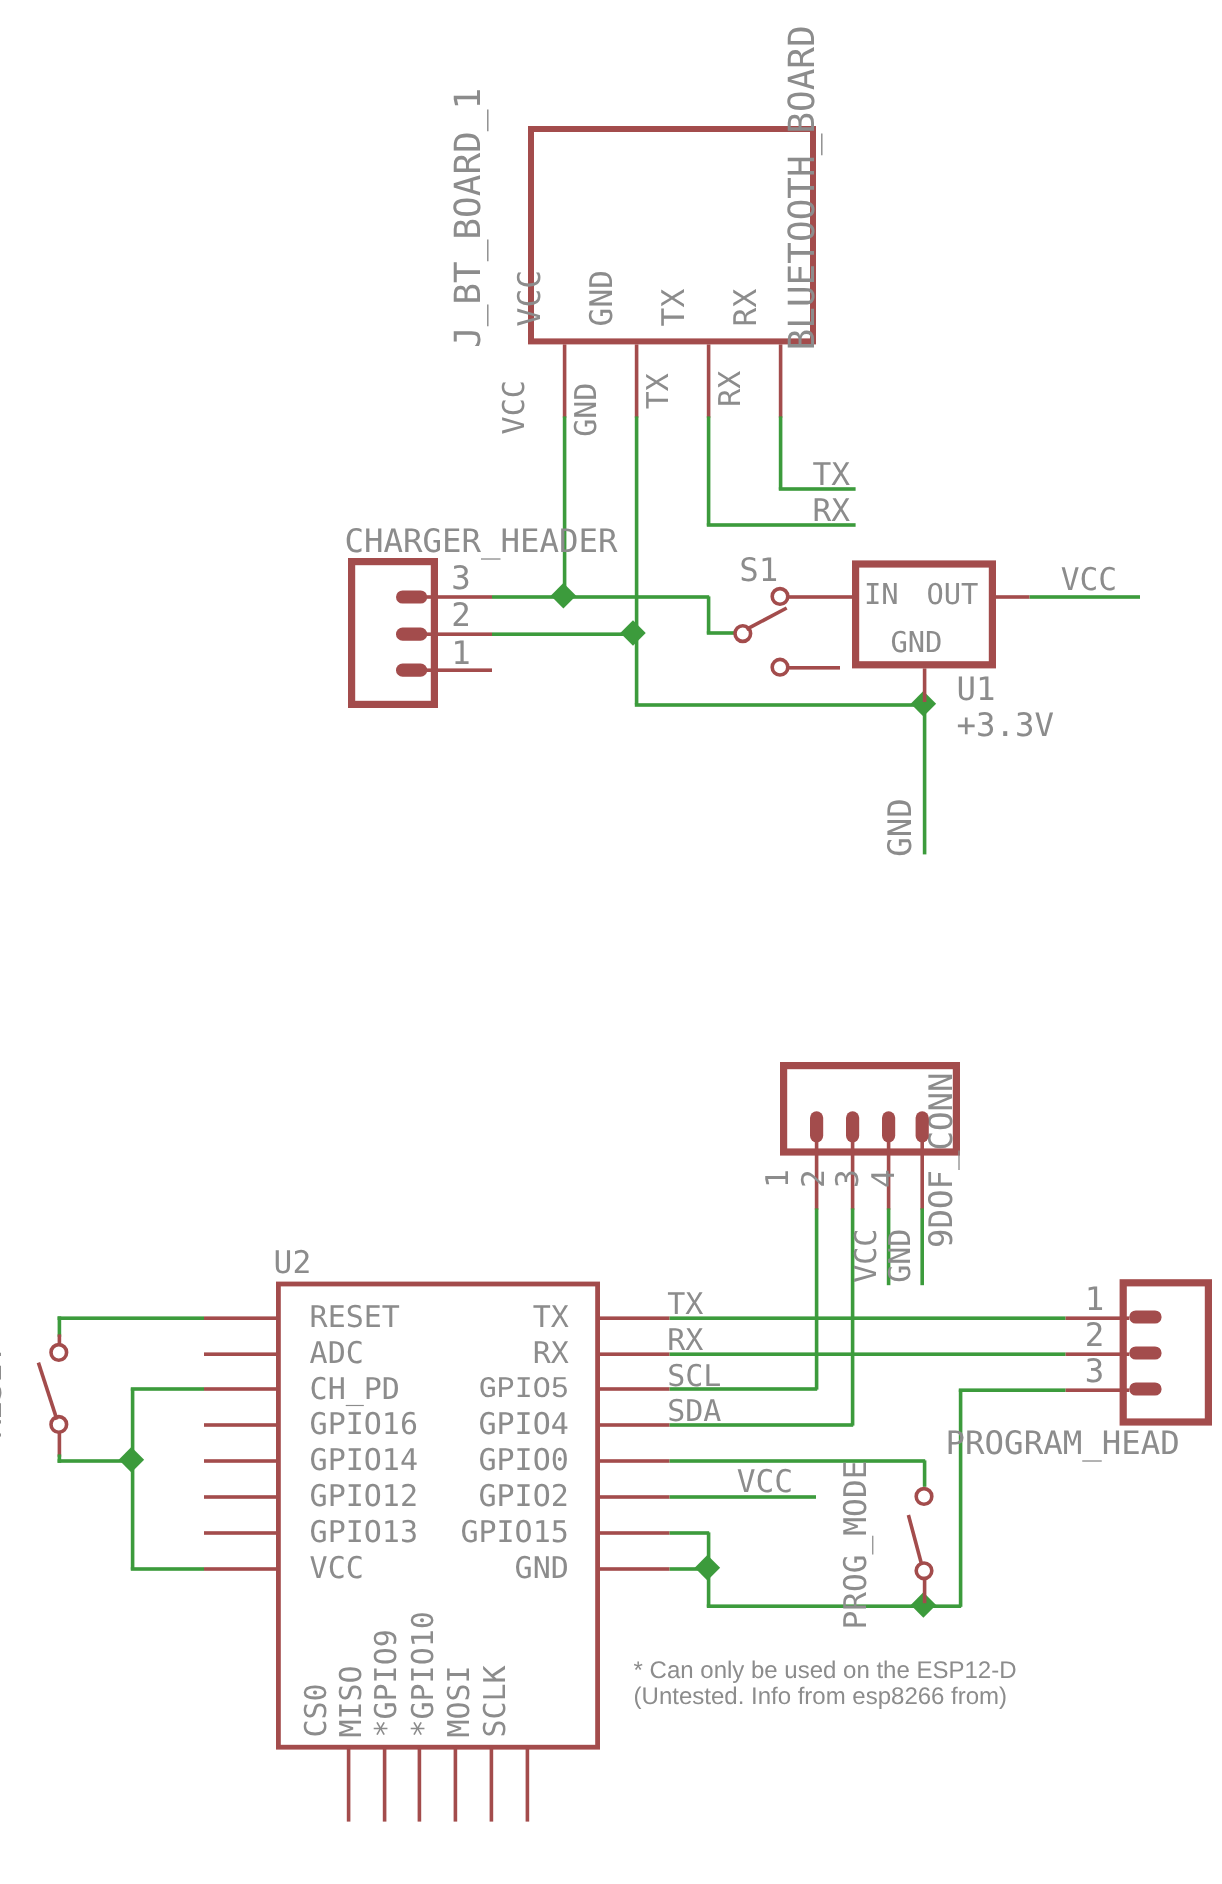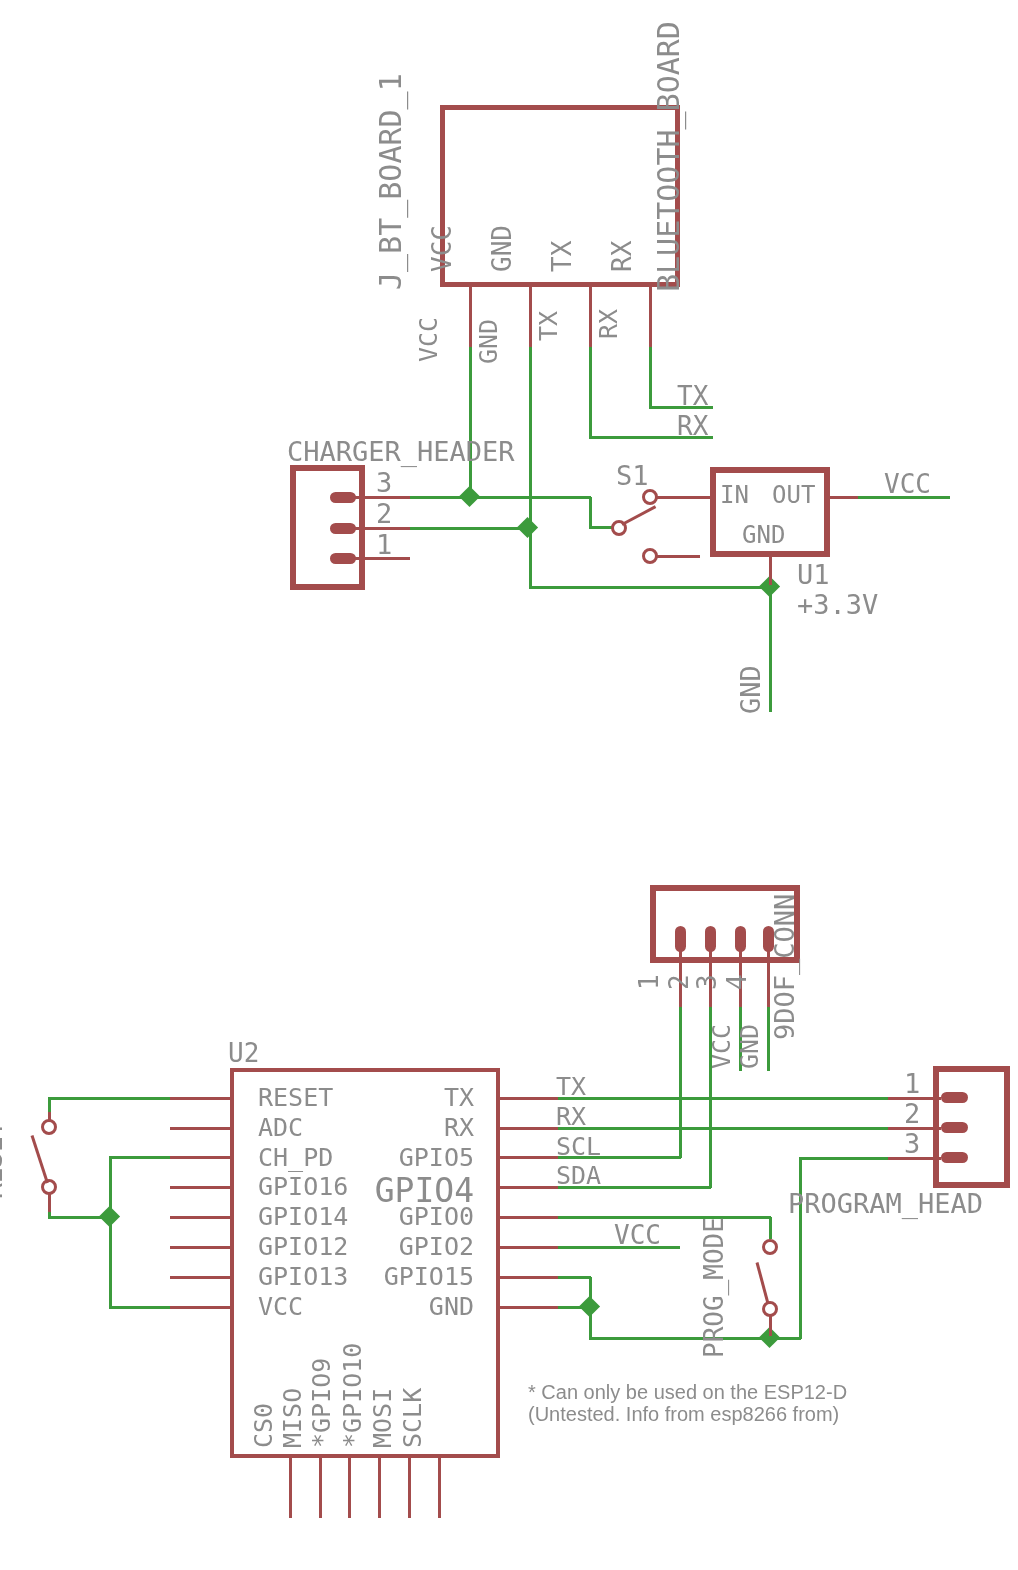--- a/index.html
+++ b/index.html
@@ -146,22 +146,22 @@
   <div class="lbl" style="left:258px;top:1115px;font-size:25px;">ADC</div>
   <div class="lbl" style="left:258px;top:1145px;font-size:25px;">CH_PD</div>
   <div class="lbl" style="left:258px;top:1174px;font-size:25px;">GPIO16</div>
   <div class="lbl" style="left:258px;top:1204px;font-size:25px;">GPIO14</div>
   <div class="lbl" style="left:258px;top:1234px;font-size:25px;">GPIO12</div>
   <div class="lbl" style="left:258px;top:1264px;font-size:25px;">GPIO13</div>
   <div class="lbl" style="left:258px;top:1294px;font-size:25px;">VCC</div>
 
   <div class="lbl ra" style="left:324px;top:1085px;width:150px;font-size:25px;">TX</div>
   <div class="lbl ra" style="left:324px;top:1115px;width:150px;font-size:25px;">RX</div>
-  <div class="lbl ra" style="left:324px;top:1145px;width:150px;font-size:25px;">GPIO5</div>
-  <div class="lbl ra" style="left:324px;top:1174px;width:150px;font-size:33px;">GPIO4</div>
+  <div class="lbl ra" style="left:324px;top:1145px;width:150px;font-size:25px;font-family:Liberation Mono, monospace;">GPIO5</div>
+  <div class="lbl ra" style="left:324px;top:1174px;width:150px;font-size:25px;">GPIO4</div>
   <div class="lbl ra" style="left:324px;top:1204px;width:150px;font-size:25px;">GPIO0</div>
   <div class="lbl ra" style="left:324px;top:1234px;width:150px;font-size:25px;">GPIO2</div>
   <div class="lbl ra" style="left:324px;top:1264px;width:150px;font-size:25px;">GPIO15</div>
   <div class="lbl ra" style="left:324px;top:1294px;width:150px;font-size:25px;">GND</div>
 
   <div class="lbl vlbl" style="left:276px;top:1423px;font-size:25px;">CS0</div>
   <div class="lbl vlbl" style="left:305px;top:1423px;font-size:25px;">MISO</div>
   <div class="lbl vlbl" style="left:334px;top:1423px;font-size:25px;">*GPIO9</div>
   <div class="lbl vlbl" style="left:365px;top:1423px;font-size:25px;">*GPIO10</div>
   <div class="lbl vlbl" style="left:395px;top:1423px;font-size:25px;">MOSI</div>

